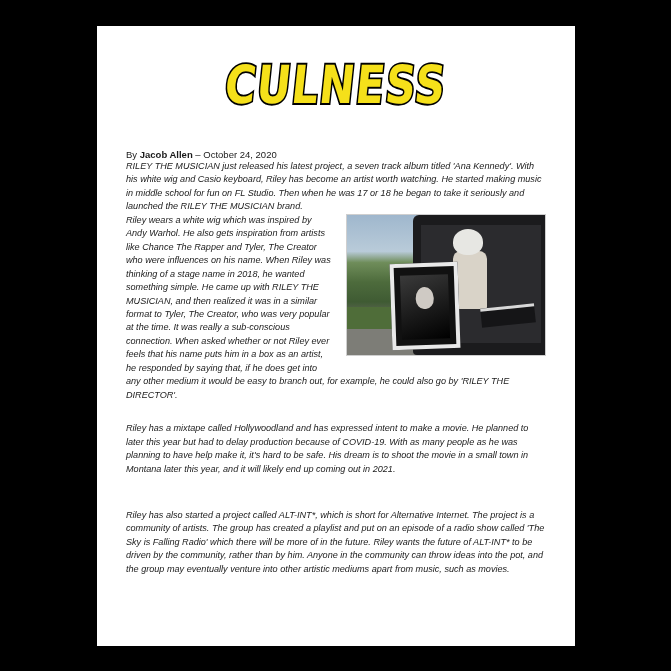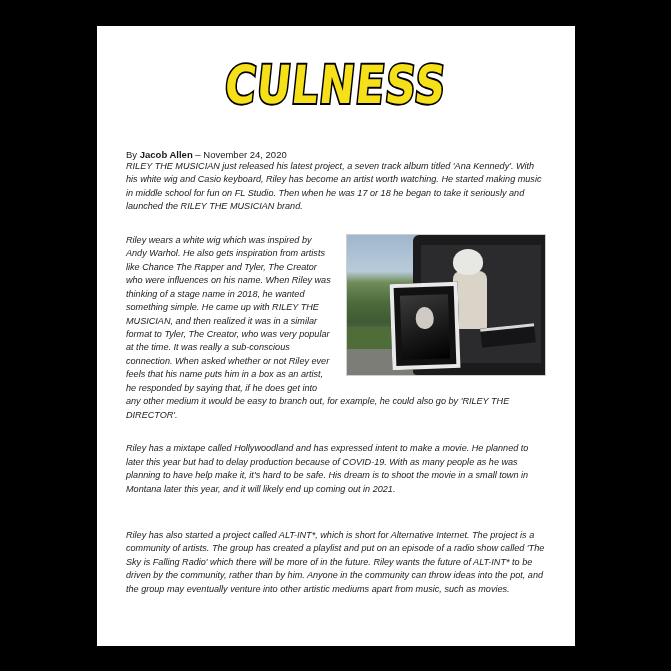--- a/index.html
+++ b/index.html
@@ -60,21 +60,21 @@
   }
   p.body {
     font-size: 9.1px;
     line-height: 1.48;
     color: #1a1a1a;
     margin: 0;
     text-align: left;
     font-style: italic;
   }
   .para-1 { margin-top: 26px; }
-  .float-section { margin-top: 20px; position: relative; }
+  .float-section { position: relative; }
   .photo {
     float: right;
     width: 198px;
     height: 140px;
     margin: 0 0 6px 14px;
     border: 1px solid #cfcfcf;
     position: relative;
     overflow: hidden;
     background: linear-gradient(to bottom, #9fb7cd 0%, #b9cbd9 26%, #6f8d5a 34%, #4d6b3c 48%, #3f5b33 62%, #6a6a62 74%, #8a8a82 100%);
   }
@@ -156,21 +156,21 @@
 <div class="page">
 
   <div class="logo-wrap">
     <span class="logo">CULNESS</span>
   </div>
 
   <div class="content">
 
 
     <div class="byline">
-      <span>By </span><b>Jacob Allen</b><span> – November 24, 2020</span>
+      <span>By </span><b>Jacob Allen</b><span> – October 24, 2020</span>
     </div>
 
     <p class="body para-1">RILEY THE MUSICIAN just released his latest project, a seven track album titled 'Ana Kennedy'. With his white wig and Casio keyboard, Riley has become an artist worth watching. He started making music in middle school for fun on FL Studio. Then when he was 17 or 18 he began to take it seriously and launched the RILEY THE MUSICIAN brand.</p>
 
     <div class="float-section clearfix">
       <div class="photo">
         <div class="grass"></div>
         <div class="road"></div>
         <div class="van"></div>
         <div class="van-interior"></div>

